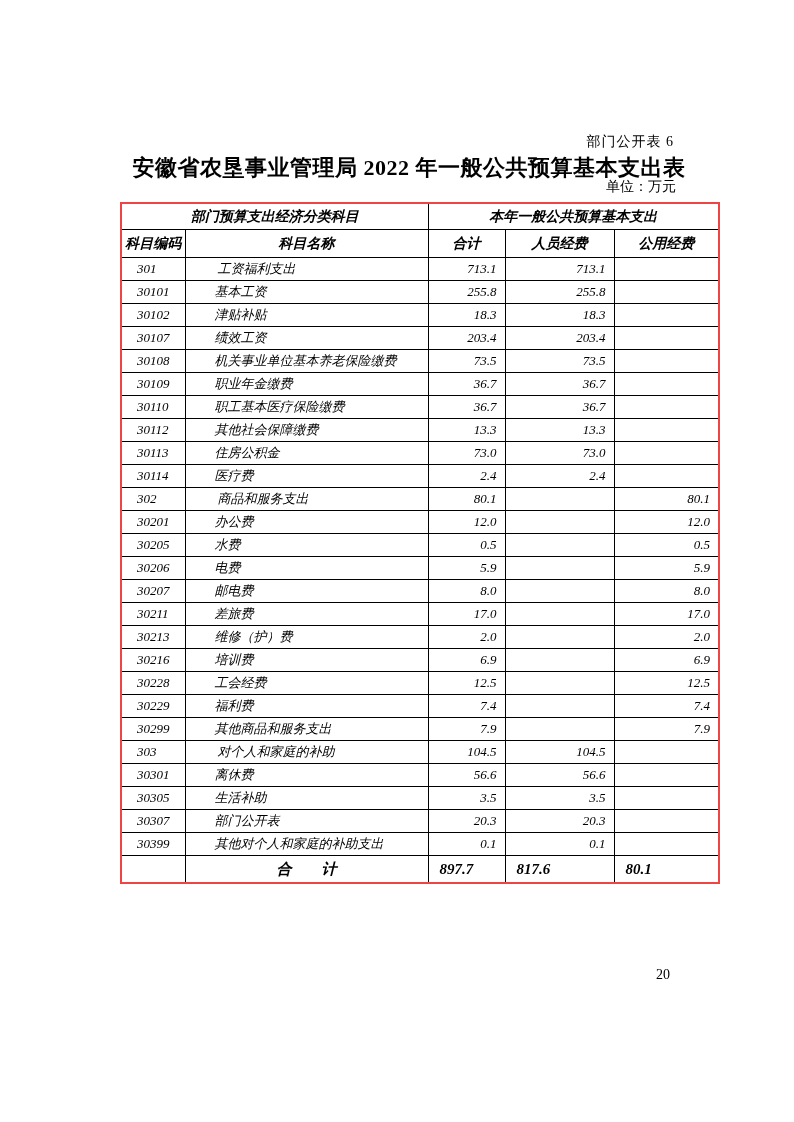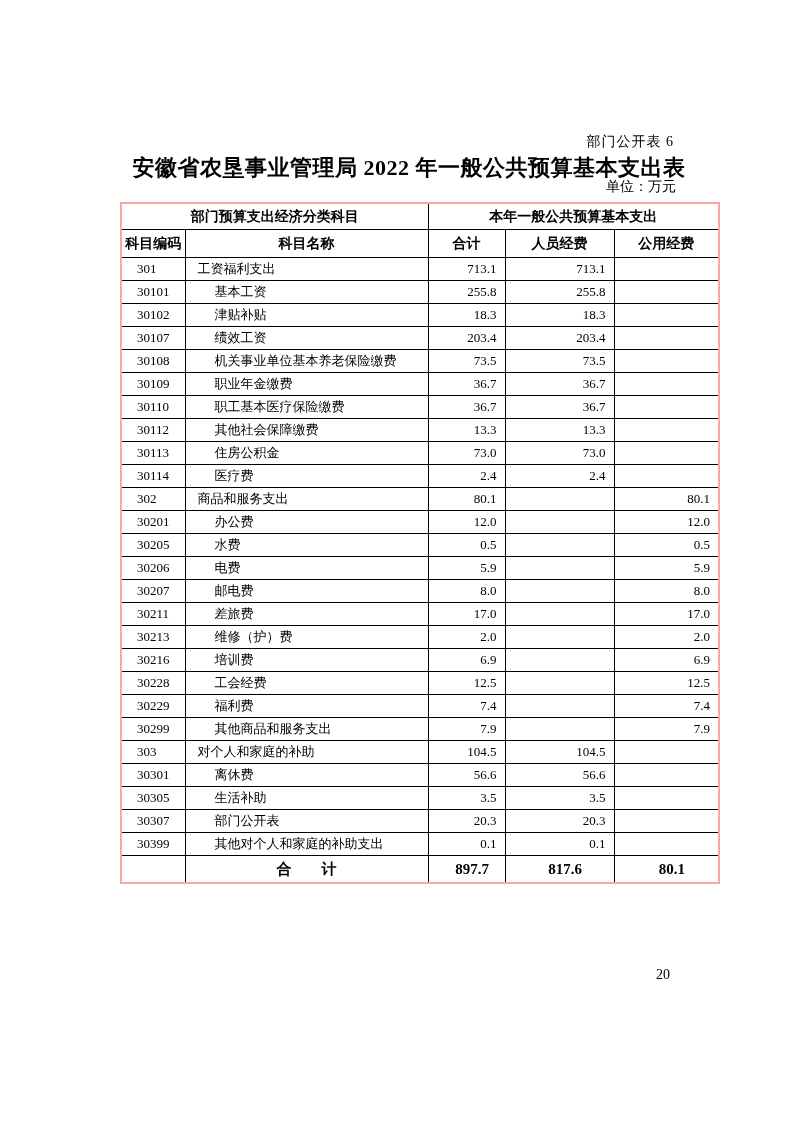--- a/index.html
+++ b/index.html
@@ -37,46 +37,47 @@
     right: 118px;
     font-size: 14px;
   }
   table.budget-table {
     position: absolute;
     top: 202px;
     left: 120px;
     width: 598px;
     border-collapse: collapse;
     table-layout: fixed;
-    border: 2px solid #fca5a5;
+    border: 2px solid #ef4444;
+    font-style: italic;
   }
   .budget-table th, .budget-table td {
     border: 1px solid #000;
     padding: 0;
     font-size: 13px;
     white-space: nowrap;
     overflow: hidden;
     vertical-align: middle;
   }
   .budget-table thead th {
     font-weight: bold;
     text-align: center;
     font-size: 14px;
   }
   tr.group-row th { height: 25px; }
   tr.col-row th { height: 27px; }
   tbody td { height: 22px; }
   td.code { text-align: left; padding-left: 15px; }
   tr.lvl2 td.code { padding-left: 15px; }
-  td.name { text-align: left; padding-left: 12px; }
+  td.name { text-align: left; padding-left: 32px; }
   tr.lvl2 td.name { padding-left: 29px; }
   td.num { text-align: right; padding-right: 8px; }
   tr.total-row td { height: 26px; font-weight: bold; font-size: 15px; }
   tr.total-row td.label { text-align: center; }
-  tr.total-row td.num { text-align: center; padding-right: 0; padding-left: 11px; }
+  tr.total-row td.num { text-align: left; padding-right: 0; padding-left: 11px; }
   .page-number {
     position: absolute;
     top: 967px;
     left: 656px;
     font-size: 14px;
   }
 </style>
 </head>
 <body>
 

